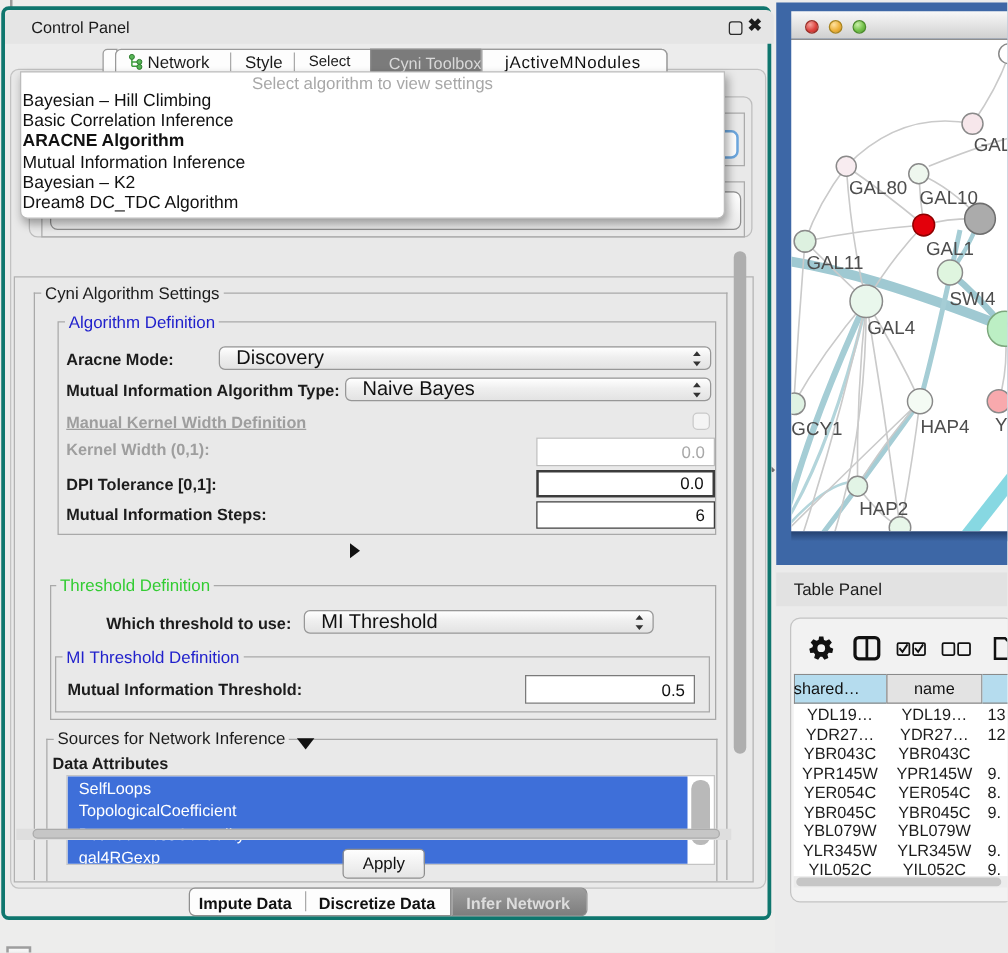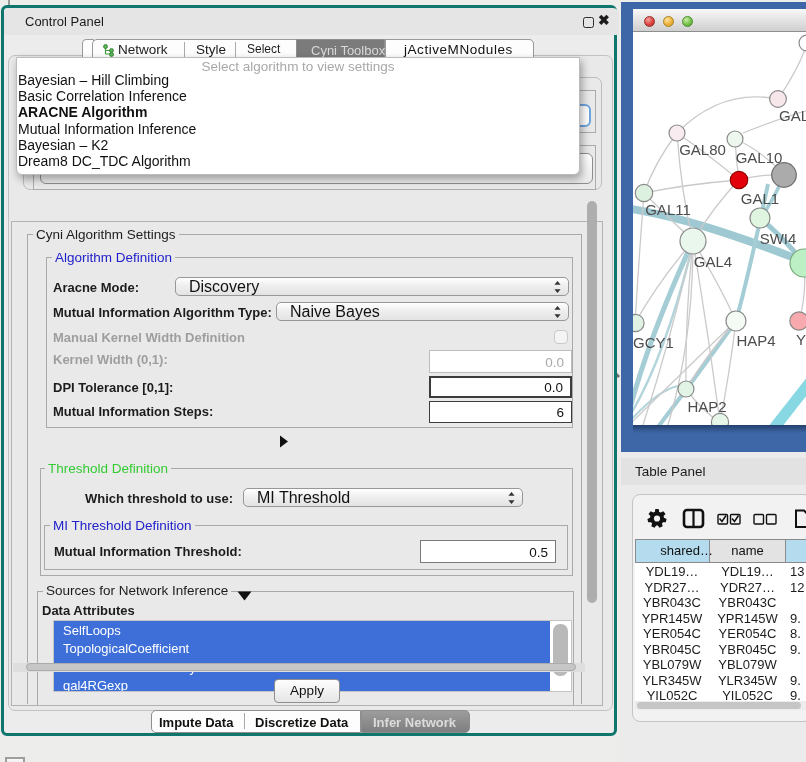--- a/index.html
+++ b/index.html
@@ -75,21 +75,21 @@
     </div>
 
     <div class="lbl" style="left:41px; top:83px;">Mutual Information Algorithm Type:</div>
     <div class="combo" style="left:264px; top:80px; width:293px; height:19px;padding-left:16px;">
       <span class="ct">Naive Bayes</span>
       <svg class="arr" viewBox="0 0 9 14">
           <path d="M4.5 1 L7.6 4.8 L1.4 4.8 Z M4.5 13 L7.6 9.2 L1.4 9.2 Z" fill="#333"></path>
         </svg>
     </div>
 
-    <div class="lbl" style="left:41px; top:108px; color:#9e9e9e;">Manual Kernel Width Definition</div>
+    <div class="lbl" style="left:41px; top:108px; color:#9e9e9e;text-decoration:underline;">Manual Kernel Width Definition</div>
     <div class="abs" style="left:542px; top:108px; width:14px; height:14px; border:1px solid #c9c9c9; border-radius:4px; background:#f4f4f4;"></div>
 
     <div class="lbl" style="left:41px; top:130px; color:#9e9e9e;">Kernel Width (0,1):</div>
     <div class="field" style="left:417px; top:128px; width:143px; height:23px; border:1px solid #bdbdbd; color:#a8a8a8;">
         <span class="fv">0.0</span>
       </div>
 
     <div class="lbl" style="left:41px; top:158px;">DPI Tolerance [0,1]:</div>
     <div class="field" style="left:417px; top:154px; width:143px; height:22px; border:2px solid #3c3c3c;">
         <span class="fv">0.0</span>
@@ -275,21 +275,21 @@
         <path d="M86 10.5 L88.5 13.5 L92.5 7.5" stroke-width="1.5"></path>
         <path d="M150 2.5 L158 2.5 L161 5.5 L161 19 L150 19 Z" stroke-width="2"></path>
       </g>
     </svg>
 
     <div class="abs" style="left:2px; top:44px; width:176px; height:162px; background:#fff; overflow:hidden;">
 
       <div class="abs" style="left:0; top:0; width:74px; height:24px; background:#b5dcee; border:1px solid #8a8a8a; border-right:none;"></div>
       <div class="abs" style="left:74px; top:0; width:77px; height:24px; background:#e3e3e3; border:1px solid #8a8a8a;"></div>
       <div class="abs" style="left:151px; top:0; width:40px; height:24px; background:#b5dcee; border:1px solid #8a8a8a; border-left:none;"></div>
-      <div class="abs" style="left:0; top:4px; width:78px; text-align:right; font-size:13px; color:#111;">shared…</div>
+      <div class="abs" style="left:0; top:4px; width:78px; text-align:left; font-size:13px; color:#111;">shared…</div>
       <div class="abs" style="left:74px; top:4px; width:77px; text-align:center; font-size:13px; color:#111;">name</div>
 
       <div class="abs" style="left:0; top:25px; width:74px; text-align:center; font-size:13px; color:#1c1c1c; line-height:15.5px; white-space:pre;">YDL19…
 YDR27…
 YBR043C
 YPR145W
 YER054C
 YBR045C
 YBL079W
 YLR345W

